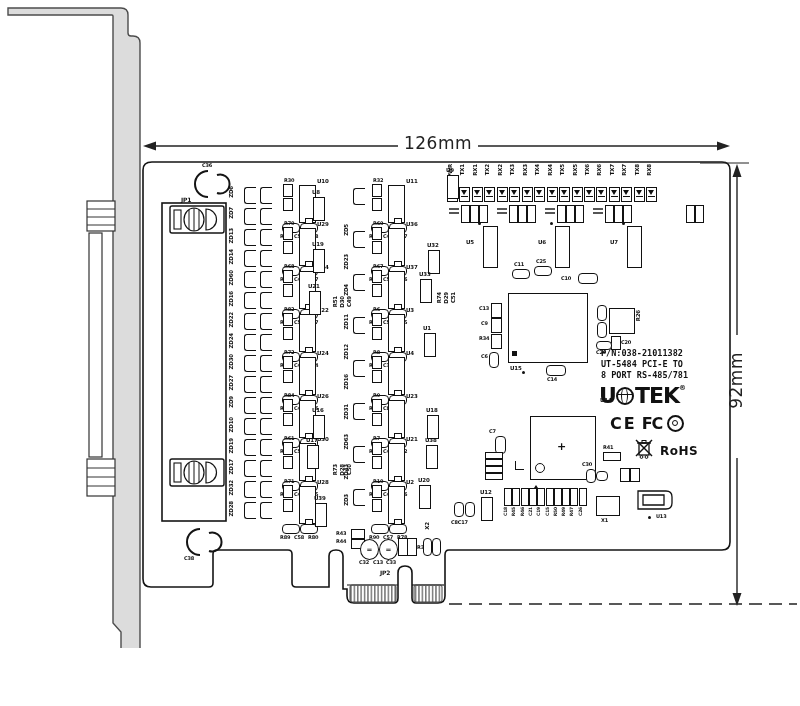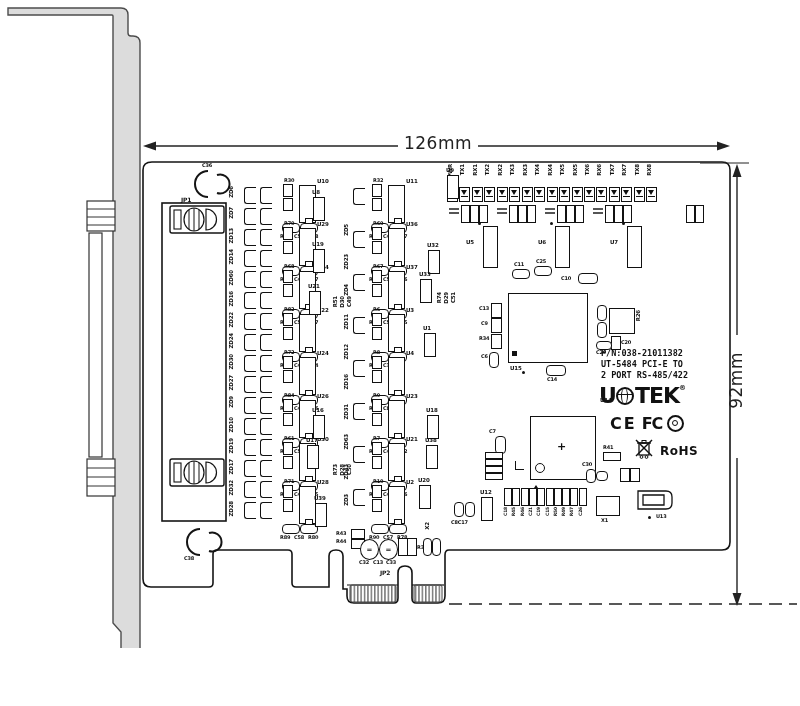--- a/index.html
+++ b/index.html
@@ -172,21 +172,21 @@
   <div class="pill" style="left:597px;top:322px;width:8px;height:14px;"></div>
   <div class="rect" style="left:609px;top:308px;width:24px;height:24px;border-width:1.4px;"></div>
   <div class="vlbl" style="left:636px;top:310px;">R26</div>
   <div class="rect" style="left:611px;top:336px;width:8px;height:12px;"></div>
   <div class="lbl" style="left:621px;top:340px;">C20</div>
   <div class="pill" style="left:596px;top:341px;width:14px;height:7px;"></div>
   <div class="lbl" style="left:596px;top:350px;">C29</div>
 
   <div class="titleline" style="left:601px;top:349px;">P/N:038-21011382</div>
   <div class="titleline" style="left:601px;top:360px;">UT-5484 PCI-E TO</div>
-  <div class="titleline" style="left:601px;top:371px;">2 PORT RS-485/422</div>
+  <div class="titleline" style="left:601px;top:371px;">8 PORT RS-485/781</div>
 
   <div class="brandrow" style="left:599px;top:383px;">
     <span class="brandU">U</span>
     <span class="globe"></span>
     <span class="brandTEK">TEK</span>
     <span class="reg">®</span>
   </div>
 
   <div class="certrow" style="left:610px;top:414px;">
     <span class="ce">CE</span>

